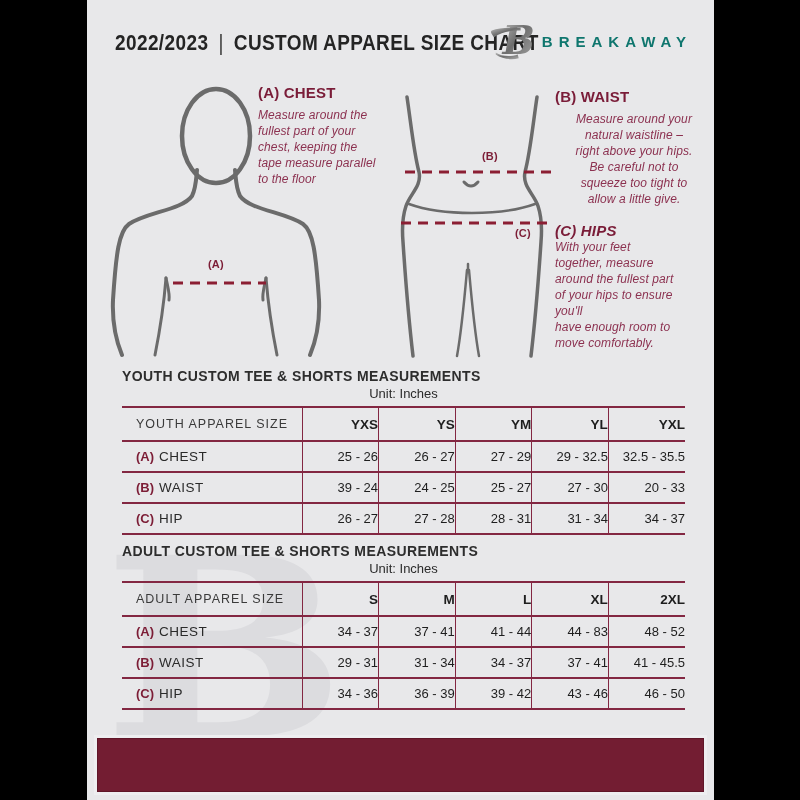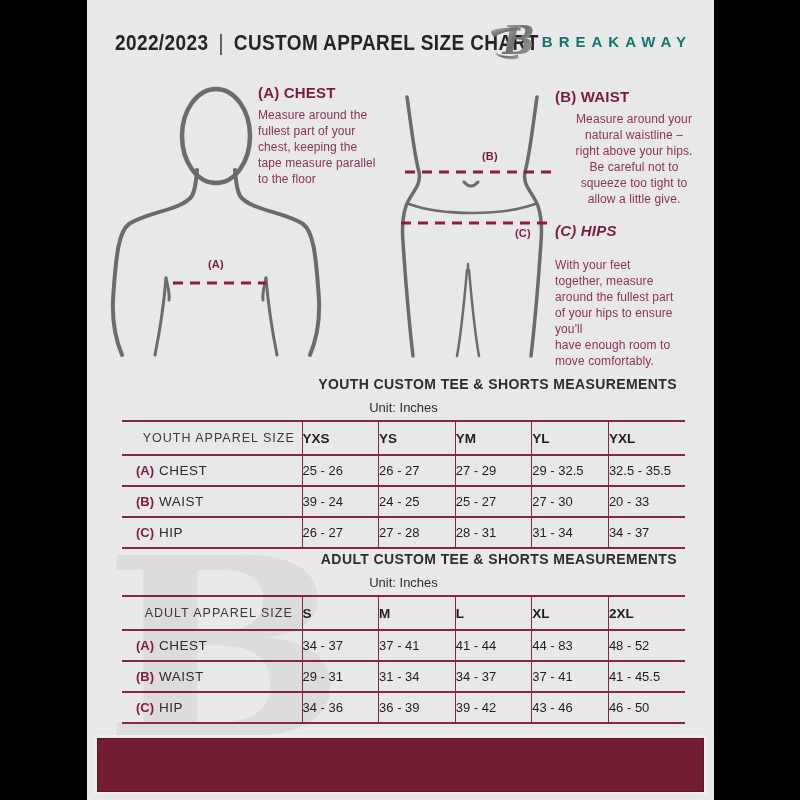--- a/index.html
+++ b/index.html
@@ -32,41 +32,41 @@
   .fig-svg { position:absolute; }
   .fig-label {
     position:absolute; font-size:11px; font-weight:bold; color:#7c1d36;
     text-align:center; letter-spacing:.3px;
   }
   .guide-heading {
     position:absolute; font-size:15px; font-weight:bold; color:#7a1c38;
     letter-spacing:.2px;
   }
   .guide-desc {
-    position:absolute; font-size:12px; color:#8c3150;
+    position:absolute; font-size:12px; font-style:italic; color:#8c3150;
     line-height:1.33; white-space:pre-line; letter-spacing:.1px;
   }
   
   .table-block { position:absolute; left:35px; width:563px; z-index:1; }
   .tbl-title {
-    text-align:right; font-size:14px; font-weight:bold; color:#2d2d2d;
-    letter-spacing:.4px; margin:8px;
+    text-align:left; font-size:14px; font-weight:bold; color:#2d2d2d;
+    letter-spacing:.4px; margin:0;
   }
   .tbl-unit {
     text-align:center; font-size:13px; color:#2b2b2b;
     margin:2px 0 5px 0;
   }
   table { border-collapse:collapse; width:563px; table-layout:fixed; }
   th, td {
-    border-bottom:2px solid #832742; padding:0; text-align:left;
+    border-bottom:2px solid #832742; padding:0; text-align:right;
     color:#1e1e1e; font-size:13px; height:29px; background:transparent;
   }
   tr.head-row th { border-top:2px solid #832742; height:32px; }
   th.size-head {
-    text-align:center; padding-left:14px; font-weight:normal;
+    text-align:left; padding-left:14px; font-weight:normal;
     font-size:12.5px; letter-spacing:1px; color:#3a3a3a;
   }
   th.col-head { font-weight:bold; font-size:13.5px; }
   th:not(:first-child), td:not(:first-child) { border-left:1.5px solid #832742; }
   td.row-label { text-align:left; padding-left:14px; }
   td.row-label .key { font-weight:bold; color:#7c1d36; margin-right:5px; }
   td.row-label .lbl { color:#2a2a2a; letter-spacing:.5px; font-size:13.5px; }
   
   .watermark {
     position:absolute; left:16px; top:552px; z-index:0;
@@ -145,21 +145,21 @@
 
   <div class="guide-heading" style="left:468px; top:88px;">(B) WAIST</div>
   <div class="guide-desc" style="left:468px; top:112px; width:158px;text-align:center;">Measure around your
 natural waistline –
 right above your hips.
 Be careful not to
 squeeze too tight to
 allow a little give.</div>
 
   <div class="guide-heading" style="left:468px; top:222px;font-style:italic;">(C) HIPS</div>
-  <div class="guide-desc" style="left:468px; top:258px; width:158px;">With your feet
+  <div class="guide-desc" style="left:468px; top:240px; width:158px;">With your feet
 together, measure
 around the fullest part
 of your hips to ensure
 you'll
 have enough room to
 move comfortably.</div>
 
   <div class="table-block" style="top:368px;">
     <h2 class="tbl-title">YOUTH CUSTOM TEE &amp; SHORTS MEASUREMENTS</h2>
     <div class="tbl-unit">Unit: Inches</div>

